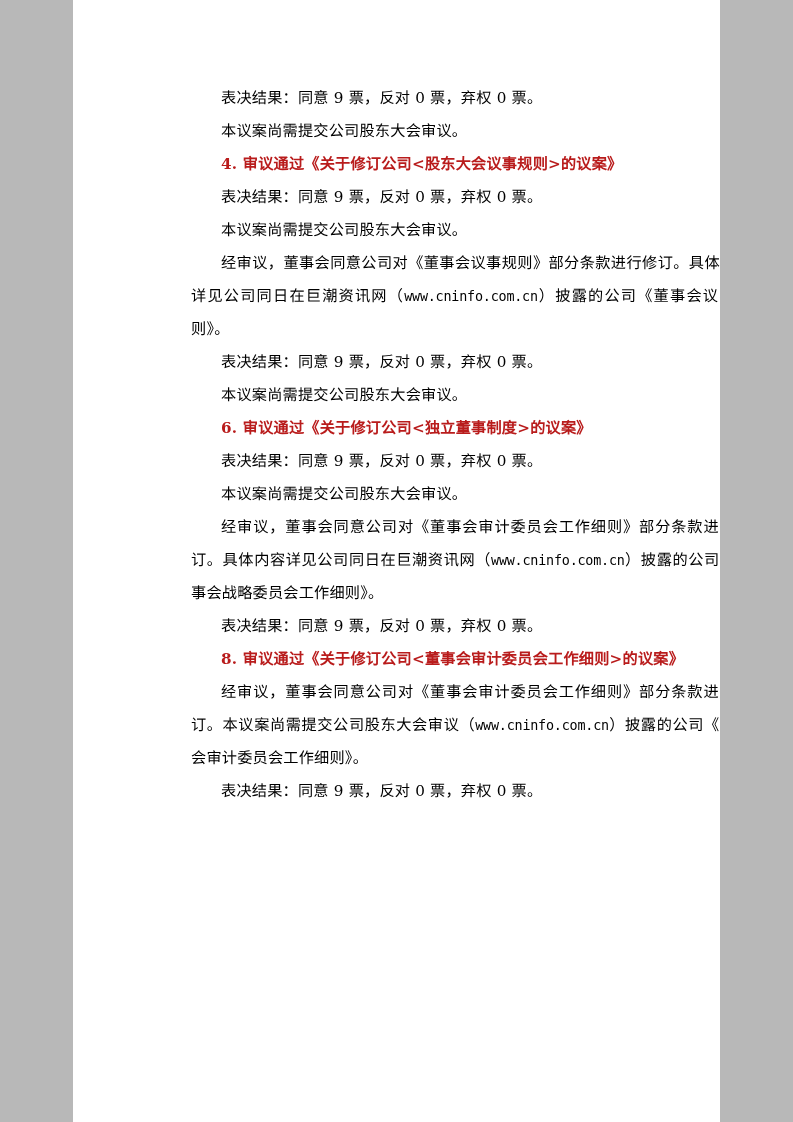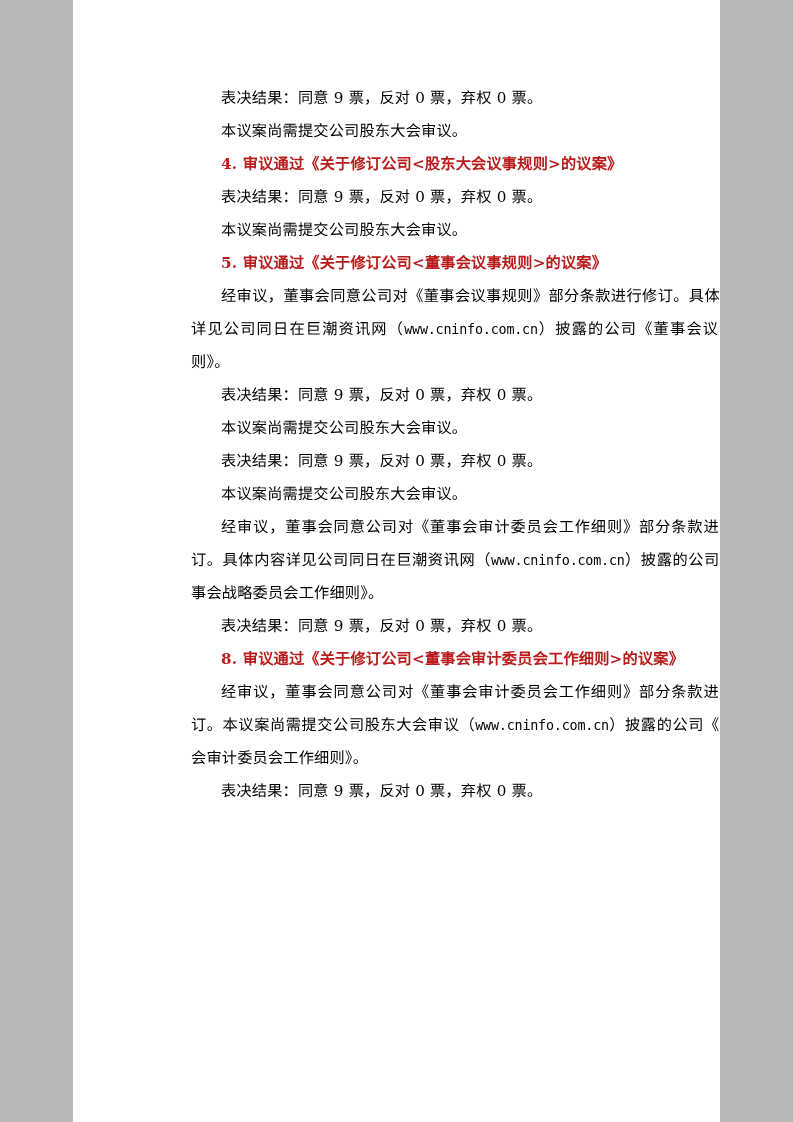--- a/index.html
+++ b/index.html
@@ -54,24 +54,24 @@
 </head>
 <body>
 
 <div class="page">
   <div class="content" id="body-root">
       <p class="para indent">表决结果：同意 9 票，反对 0 票，弃权 0 票。</p>
       <p class="para indent">本议案尚需提交公司股东大会审议。</p>
       <p class="heading">4. 审议通过《关于修订公司&lt;股东大会议事规则&gt;的议案》</p>
       <p class="para indent">表决结果：同意 9 票，反对 0 票，弃权 0 票。</p>
       <p class="para indent">本议案尚需提交公司股东大会审议。</p>
-      <p class="heading">5. 审议通过《关于修订公司&lt;董事会议事规则&gt;的议案》</p>
       <p class="para indent"><span>经审议，董事会同意公司对《董事会议事规则》部分条款进行修订。具体内容详见公司同日在巨潮资讯网（</span><span class="mono">www.cninfo.com.cn</span><span>）披露的公司《董事会议事规则》。</span></p>
       <p class="para indent">表决结果：同意 9 票，反对 0 票，弃权 0 票。</p>
       <p class="para indent">本议案尚需提交公司股东大会审议。</p>
+      <p class="heading">6. 审议通过《关于修订公司&lt;独立董事制度&gt;的议案》</p>
       <p class="para indent">表决结果：同意 9 票，反对 0 票，弃权 0 票。</p>
       <p class="para indent">本议案尚需提交公司股东大会审议。</p>
       <p class="para indent"><span>经审议，董事会同意公司对《董事会审计委员会工作细则》部分条款进行修订。具体内容详见公司同日在巨潮资讯网（</span><span class="mono">www.cninfo.com.cn</span><span>）披露的公司《董事会战略委员会工作细则》。</span></p>
       <p class="para indent">表决结果：同意 9 票，反对 0 票，弃权 0 票。</p>
       <p class="heading">8. 审议通过《关于修订公司&lt;董事会审计委员会工作细则&gt;的议案》</p>
       <p class="para indent"><span>经审议，董事会同意公司对《董事会审计委员会工作细则》部分条款进行修订。本议案尚需提交公司股东大会审议（</span><span class="mono">www.cninfo.com.cn</span><span>）披露的公司《董事会审计委员会工作细则》。</span></p>
       <p class="para indent">表决结果：同意 9 票，反对 0 票，弃权 0 票。</p>
     </div>
 </div>
 

